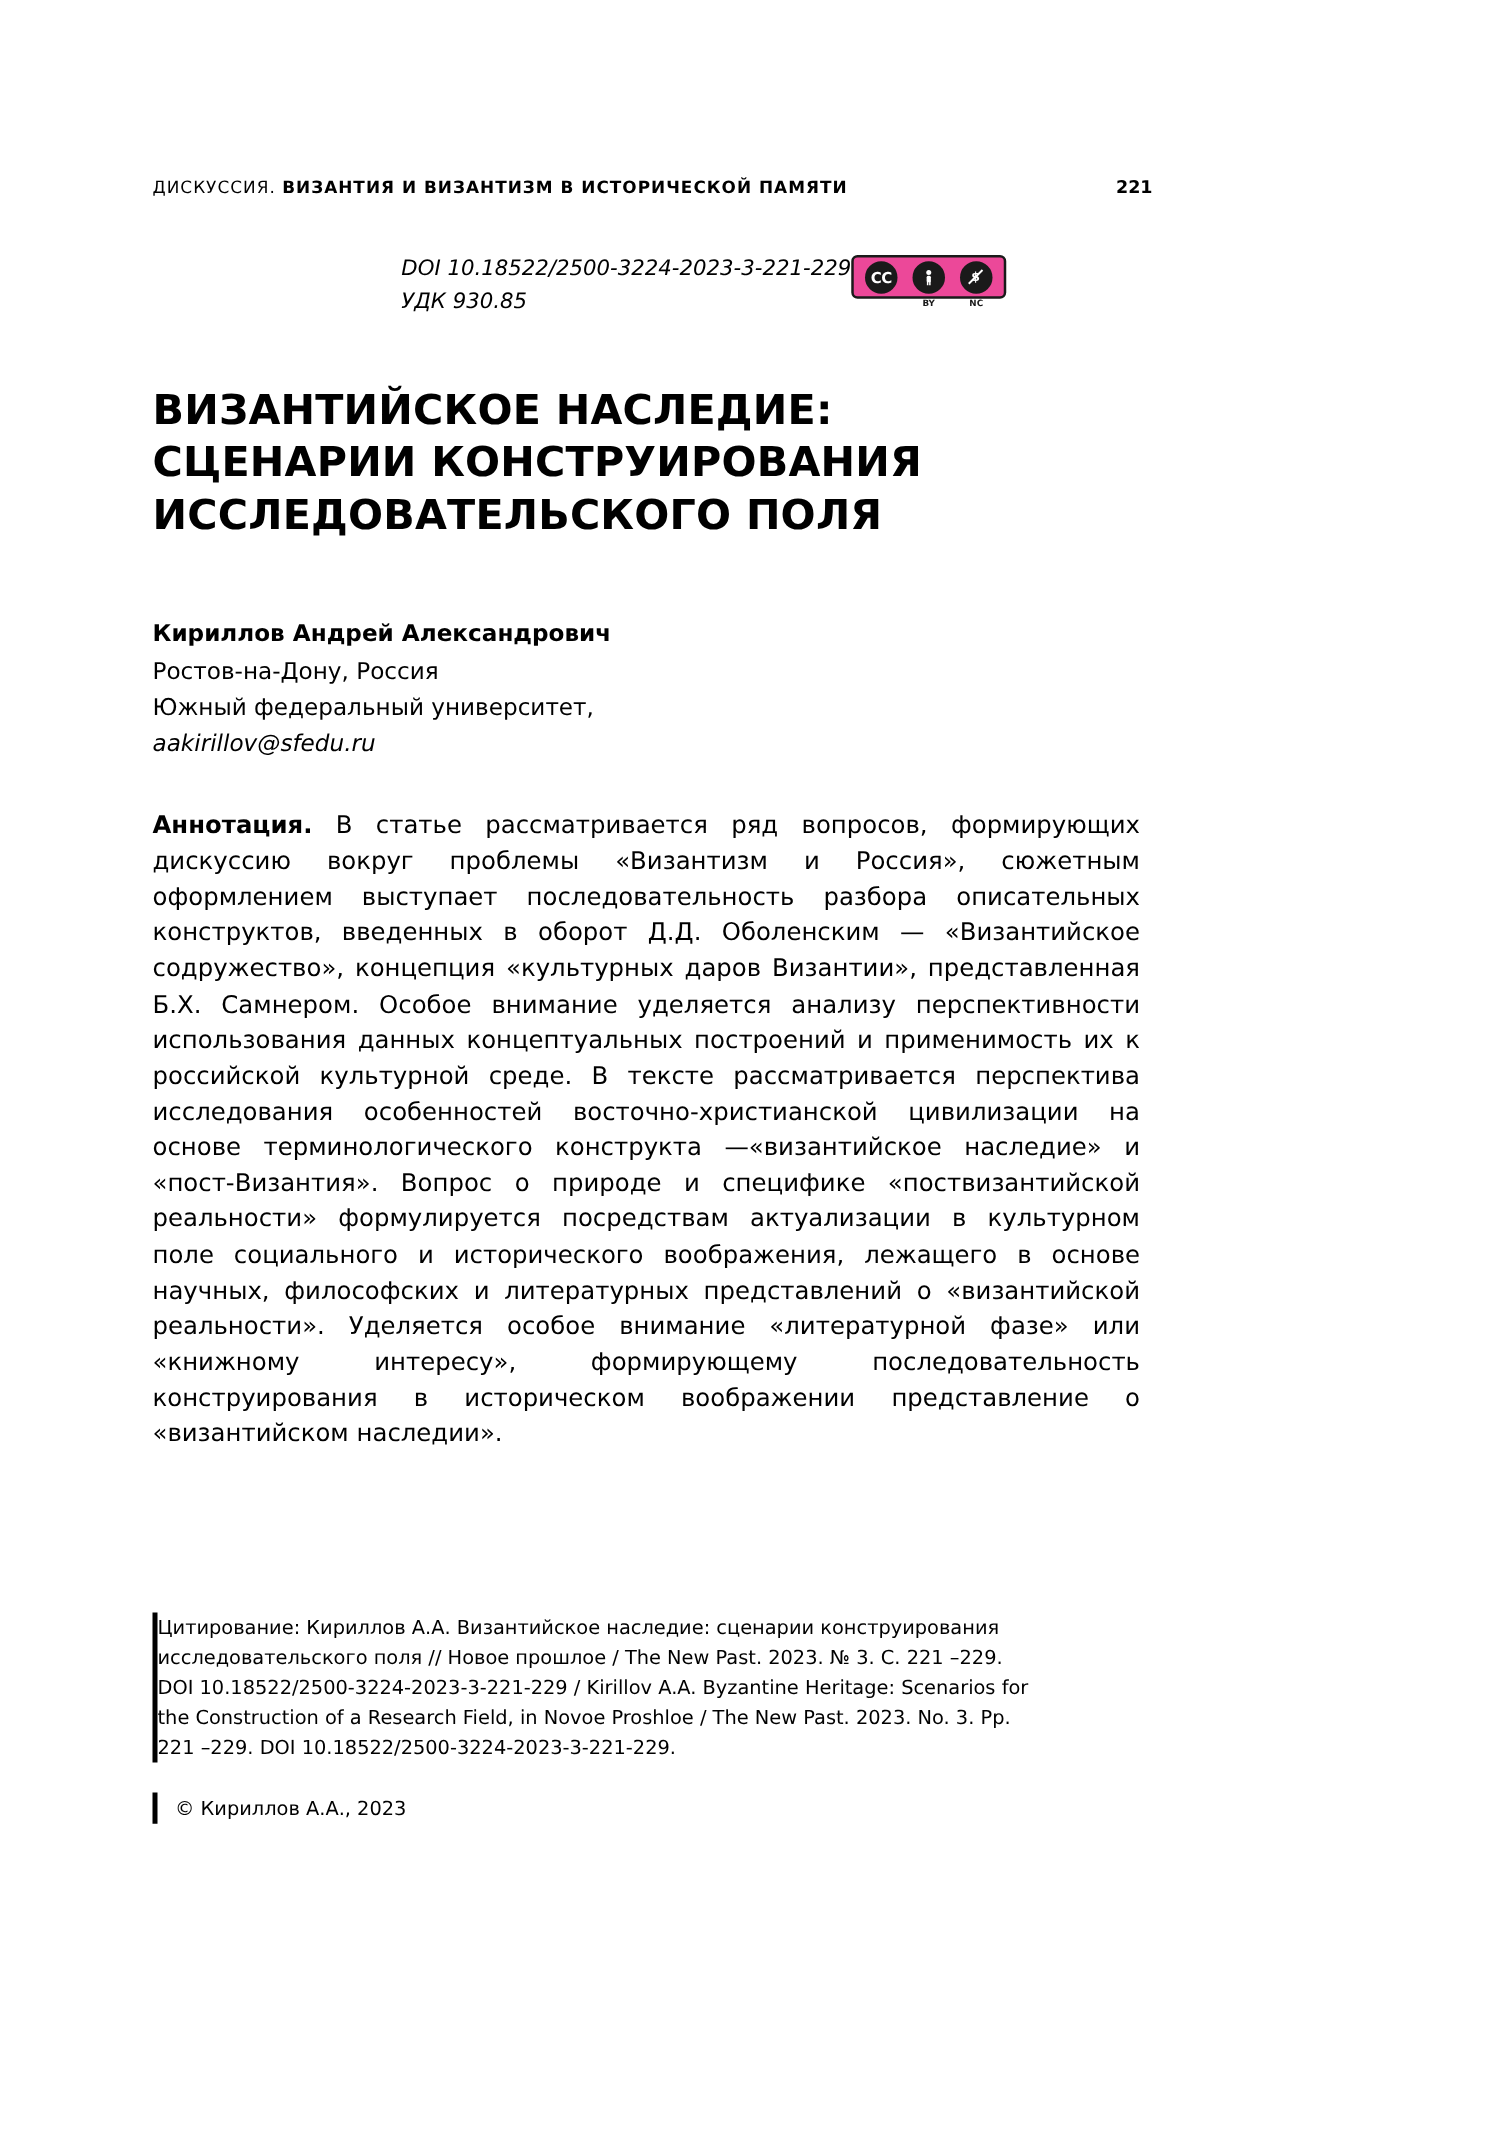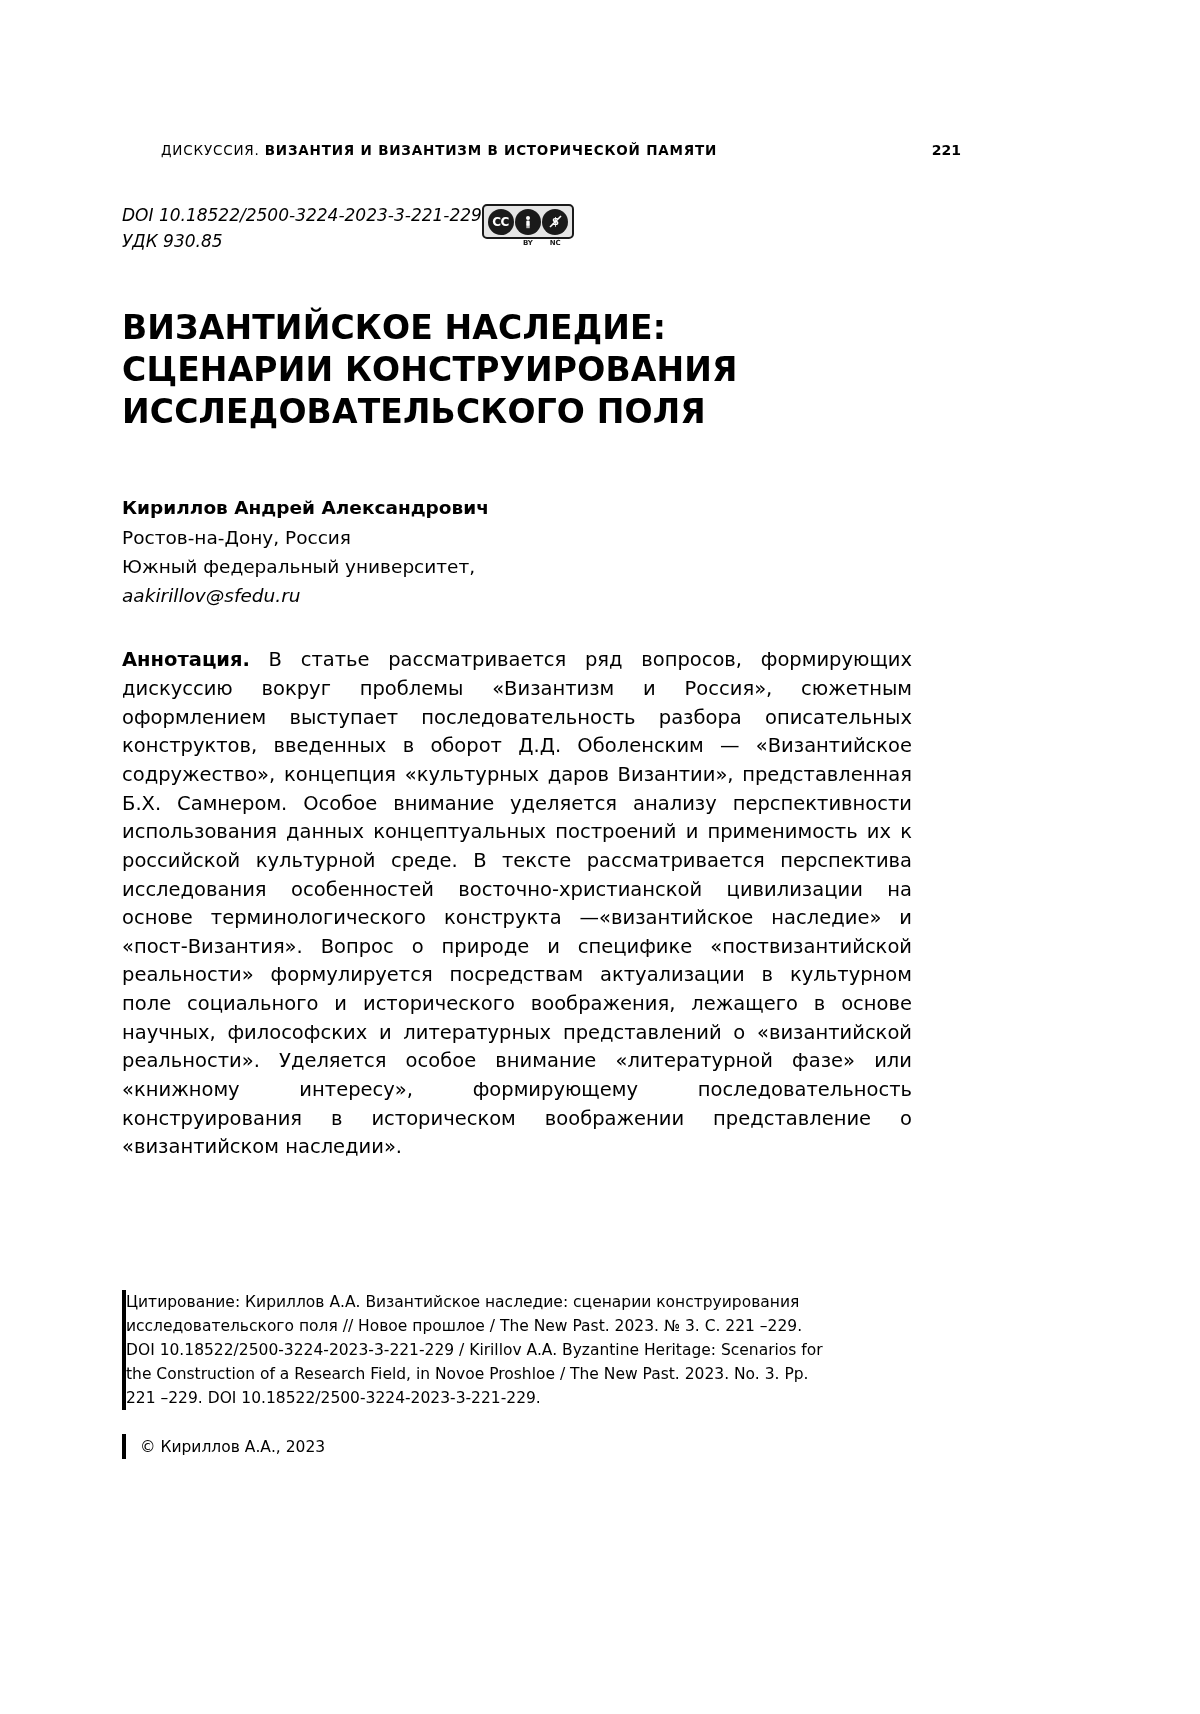--- a/index.html
+++ b/index.html
@@ -28,61 +28,61 @@
     width: 800px;
   }
 
   
   .runhead {
     display: flex;
     align-items: baseline;
     justify-content: space-between;
     width: 800px;
     margin-bottom: 44px;
-    margin-left: 39px;
   }
   .runhead-left {
     font-size: 13.5px;
     letter-spacing: 0.06em;
   }
   .runhead-left .rh-section {
     font-weight: normal;
   }
   .runhead-left .rh-title {
     font-weight: bold;
   }
   .runhead-page {
     font-size: 14px;
     font-weight: bold;
   }
 
   
   .meta-row {
     display: flex;
-    justify-content: flex-start;
+    justify-content: center;
     align-items: flex-start;
     width: 800px;
+    margin-left: 41px;
   }
   .doi-block {
     font-style: italic;
     font-size: 17px;
     line-height: 1.55;
     font-family: "DejaVu Sans", sans-serif;
   }
   .cc-badge {
-    width: 92px;
+    width: 124px;
     height: 35px;
     border: 2px solid #1a1a1a;
     border-radius: 5px;
     display: flex;
     align-items: center;
     justify-content: space-around;
     box-sizing: border-box;
     margin-top: 2px;
-    background: #e5e5e5;
+    background: #ec4899;
     padding: 0 3px;
   }
   .cc-circle {
     width: 26px;
     height: 26px;
     border-radius: 50%;
     background: #1a1a1a;
     color: #ffffff;
     display: flex;
     align-items: center;

